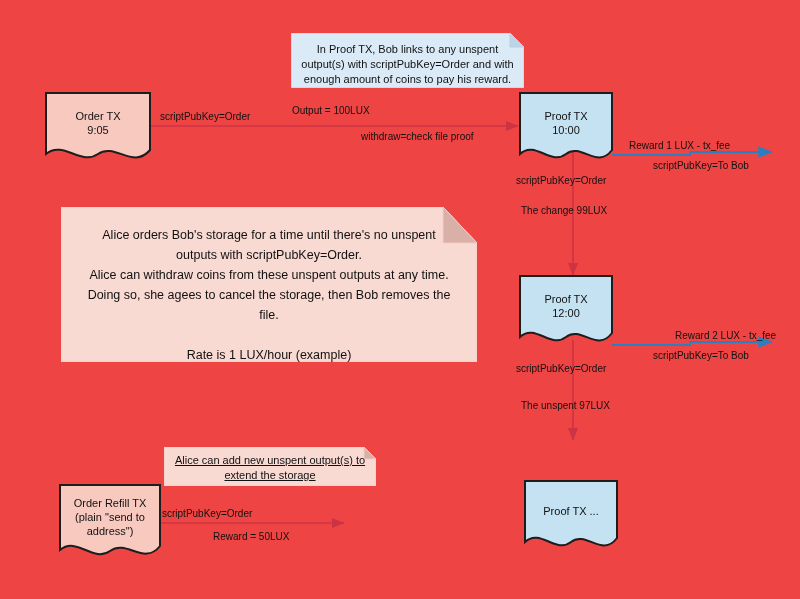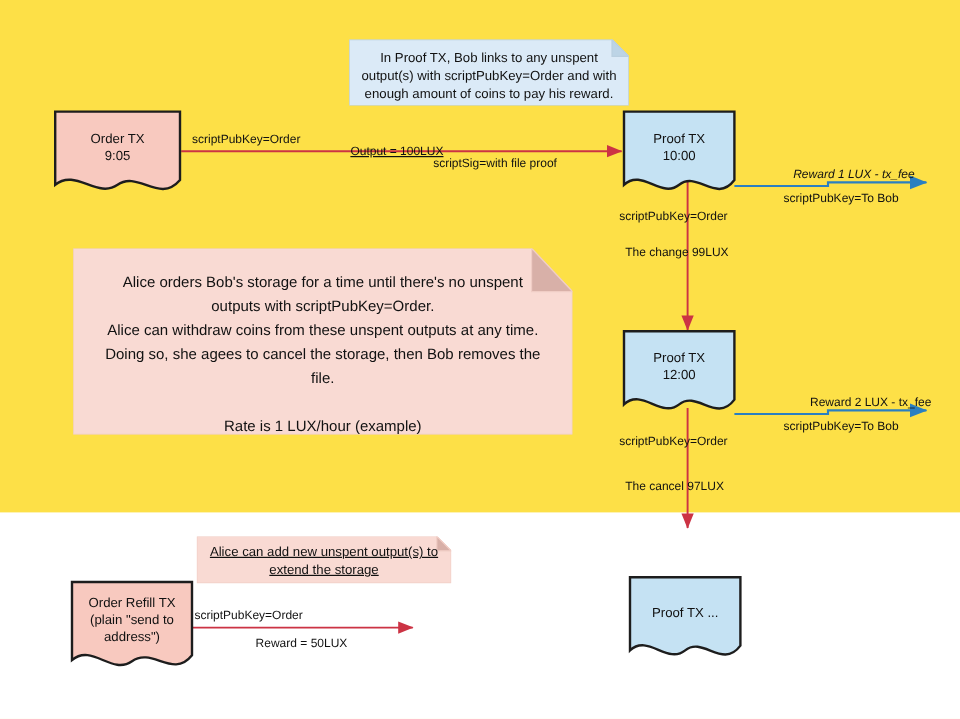--- a/index.html
+++ b/index.html
@@ -2,21 +2,21 @@
 <html><head>
 <meta charset="utf-8">
 <style>
   html,body{margin:0;padding:0;background:#ffffff;}
   body{
     width:800px;height:599px;
     font-family:"Liberation Sans","DejaVu Sans",sans-serif;
     color:#000000;
     overflow:hidden;
   }
-  #canvas{position:relative;width:800px;height:427px;background:#fde047;}
+  #canvas{position:relative;width:800px;height:599px;background:#ef4444;}
 
   .node{position:absolute;}
   .node svg{position:absolute;left:0;top:0;overflow:visible;}
   .node .label{
     position:absolute;left:0;right:0;
     text-align:center;
     font-size:11px;line-height:14px;
     color:#111;
     white-space:pre-line;
     pointer-events:none;
@@ -142,37 +142,37 @@
     <svg width="212" height="39" viewBox="0 0 212 39">
       <path d="M0,0 H200 L212,12 V39 H0 Z" fill="#f9dad3" stroke="#f0cdc5" stroke-width="1"></path>
       <path d="M200,0 L212,12 H200 Z" fill="#d8b0a8" stroke="#f0cdc5" stroke-width="1"></path>
     </svg>
     <div class="ntext" style="top:6px;text-decoration:underline;">Alice can add new unspent output(s) to
 extend the storage</div>
   </div>
 
   <div class="edgelabel" style="left:160px;top:110px;">scriptPubKey=Order</div>
 
-  <div class="edgelabel" style="left:292px;top:120px;text-decoration:underline;">Output = 100LUX</div>
+  <div class="edgelabel" style="left:292px;top:104px;">Output = 100LUX</div>
 
-  <div class="edgelabel" style="left:361px;top:130px;">scriptSig=with file proof</div>
+  <div class="edgelabel" style="left:361px;top:130px;">withdraw=check file proof</div>
 
-  <div class="edgelabel" style="left:661px;top:139px;font-style:italic;">Reward 1 LUX - tx_fee</div>
+  <div class="edgelabel" style="left:629px;top:139px;">Reward 1 LUX - tx_fee</div>
 
   <div class="edgelabel" style="left:653px;top:159px;">scriptPubKey=To Bob</div>
 
   <div class="edgelabel" style="left:516px;top:174px;">scriptPubKey=Order</div>
 
   <div class="edgelabel" style="left:521px;top:204px;">The change 99LUX</div>
 
   <div class="edgelabel" style="left:627px;top:329px;padding-left:48px;">Reward 2 LUX - tx_fee</div>
 
   <div class="edgelabel" style="left:653px;top:349px;">scriptPubKey=To Bob</div>
 
   <div class="edgelabel" style="left:516px;top:362px;">scriptPubKey=Order</div>
 
-  <div class="edgelabel" style="left:521px;top:399px;">The cancel 97LUX</div>
+  <div class="edgelabel" style="left:521px;top:399px;">The unspent 97LUX</div>
 
   <div class="edgelabel" style="left:162px;top:507px;">scriptPubKey=Order</div>
 
   <div class="edgelabel" style="left:213px;top:530px;">Reward = 50LUX</div>
 
 </div>
 
 </body></html>

